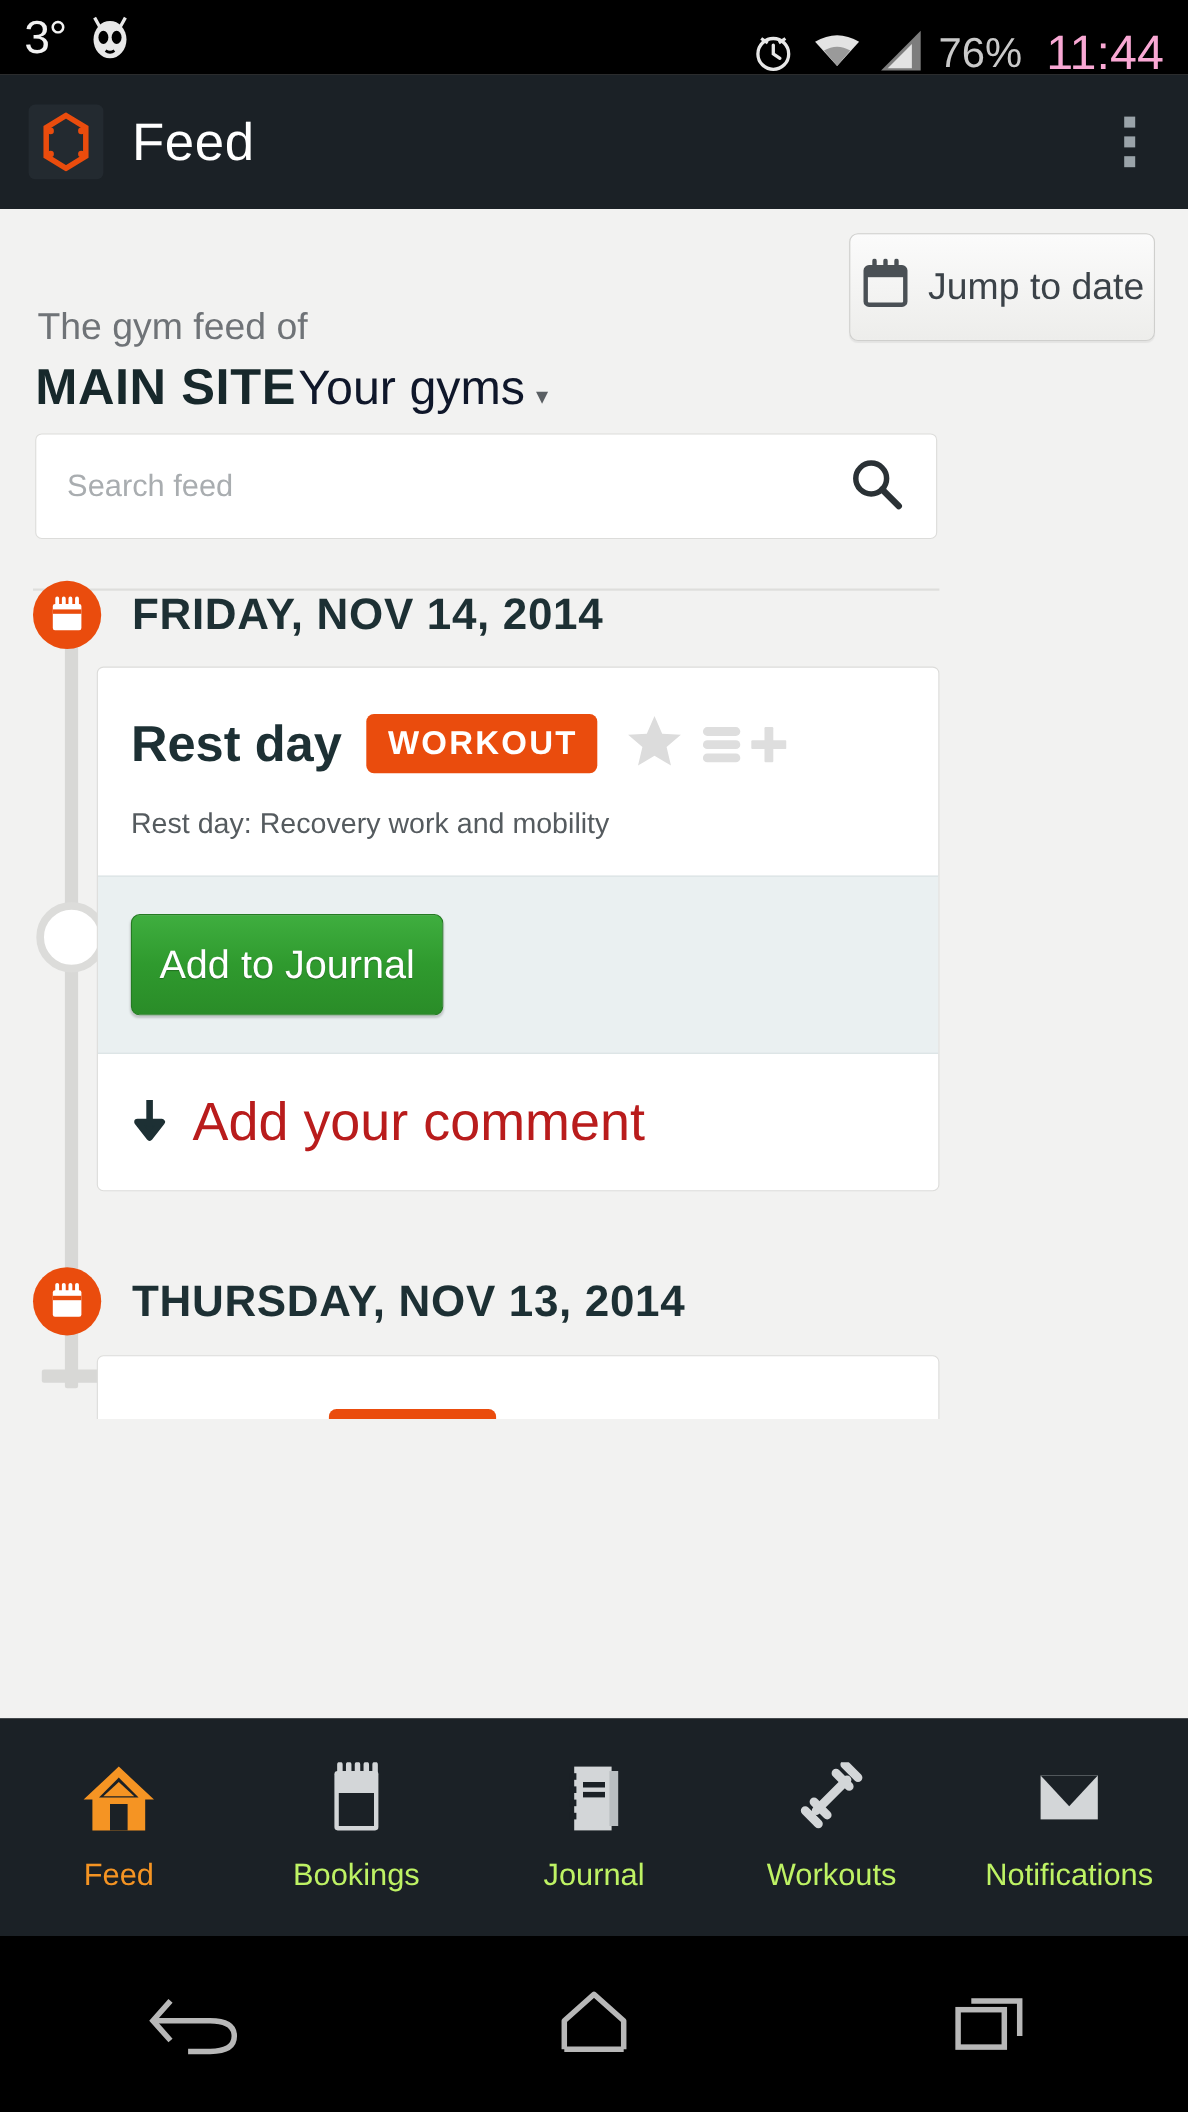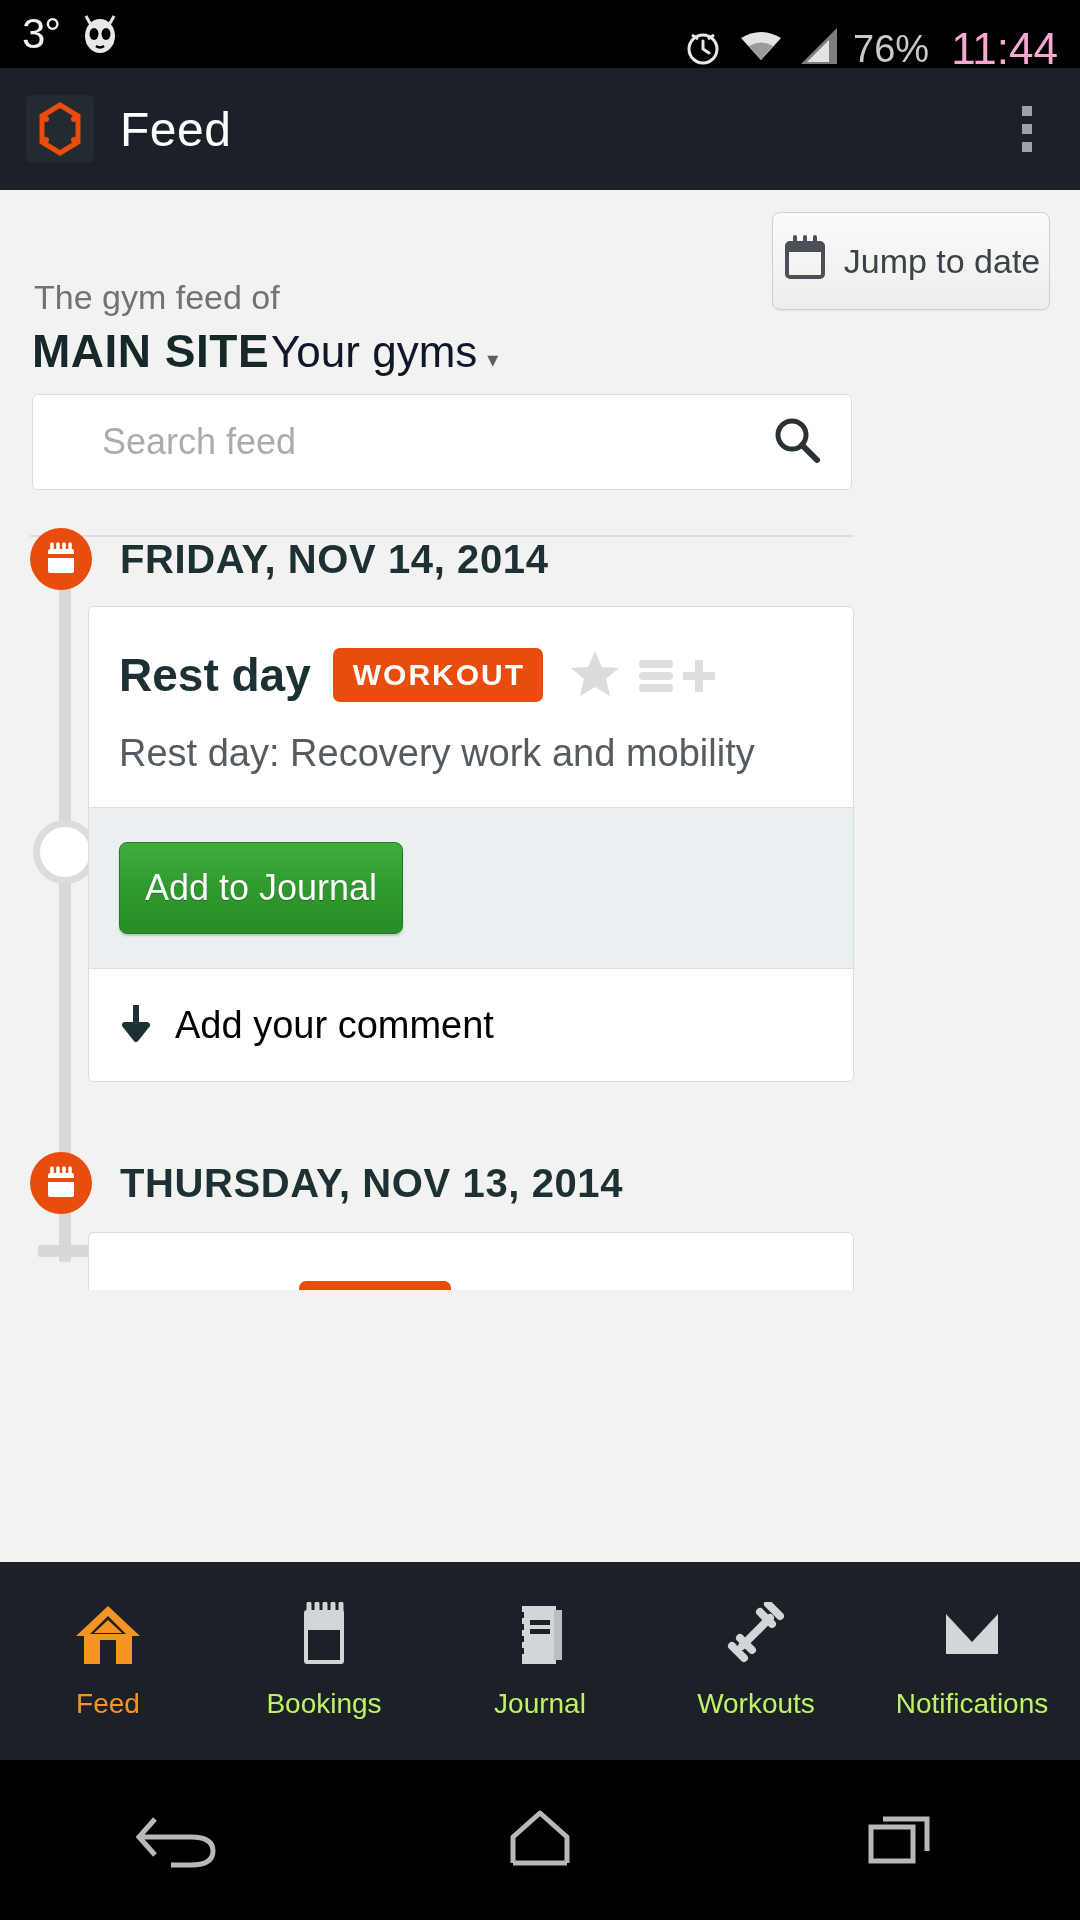--- a/index.html
+++ b/index.html
@@ -61,21 +61,21 @@
     font-size: 46px; font-weight: 700; color: #17282b; letter-spacing: 0.5px;
   }
   .yourgyms { font-size: 44px; color: #0f172a; margin-left: 2px; }
   .caret { font-size: 22px; color: #5a5f63; margin-left: 10px; }
 
   .searchbar {
     position: absolute; left: 32px; top: 204px; width: 820px; height: 96px;
     background: #ffffff; border: 1px solid #dcdcda; border-radius: 6px;
     display: flex; align-items: center; padding: 0 28px;
   }
-  .search-ph { font-size: 36px; color: #a9adb0; flex: 1; margin-left: 41px; }
+  .search-ph { font-size: 28px; color: #a9adb0; flex: 1; }
 
   .hr {
     position: absolute; left: 30px; top: 345px; width: 824px; height: 2px;
     background: #dededc;
   }
 
   
   .rail {
     position: absolute; left: 59px; top: 372px; width: 12px; height: 700px;
     background: #d8d8d6; border-radius: 2px;
@@ -108,36 +108,36 @@
   .card-top { padding: 41px 30px 32px 30px; }
   .title-row { display: flex; align-items: center; }
   .card-title { font-size: 46px; font-weight: 700; color: #1d3034; }
   .badge {
     margin-left: 22px; background: #ea4c0d; color: #ffffff;
     font-size: 30px; font-weight: 700; letter-spacing: 2px;
     padding: 12px 18px 12px 20px; border-radius: 7px; line-height: 1;
   }
   .icon-star { margin-left: 26px; }
   .icon-listplus { margin-left: 18px; display: flex; align-items: center; }
-  .card-desc { font-size: 38px; color: #555b5f; margin-top: 30px; }
+  .card-desc { font-size: 26px; color: #555b5f; margin-top: 30px; }
 
   .card-action {
     background: #eaf0f1; border-top: 1px solid #d9e2e3; border-bottom: 1px solid #d9e2e3;
     padding: 34px 30px;
   }
   .journal-btn {
     width: 284px; height: 92px; border-radius: 8px;
     background: linear-gradient(to bottom, #3fae3f 0%, #2f9a2e 50%, #2a8c28 100%);
     border: 1px solid #247b22; box-shadow: 0 2px 2px rgba(0,0,0,.18);
     color: #ffffff; font-size: 36px;
     display: flex; align-items: center; justify-content: center;
     text-shadow: 0 1px 1px rgba(0,0,0,.28);
   }
   .card-comment { padding: 34px 30px; display: flex; align-items: center; }
-  .comment-txt { font-size: 38px; color: #000000; margin-left: 22px; }
+  .comment-txt { font-size: 49px; color: #b91c1c; margin-left: 22px; }
 
   
   .tabbar {
     position: absolute; left: 0; bottom: 160px; width: 1080px; height: 198px;
     background: #1b2126; display: flex; align-items: center;
   }
   .tab { flex: 1; display: flex; flex-direction: column; align-items: center; gap: 16px; }
   .tab-label { font-size: 28px; color: #bef264; }
   .tab.active .tab-label { color: #f59423; }
 

